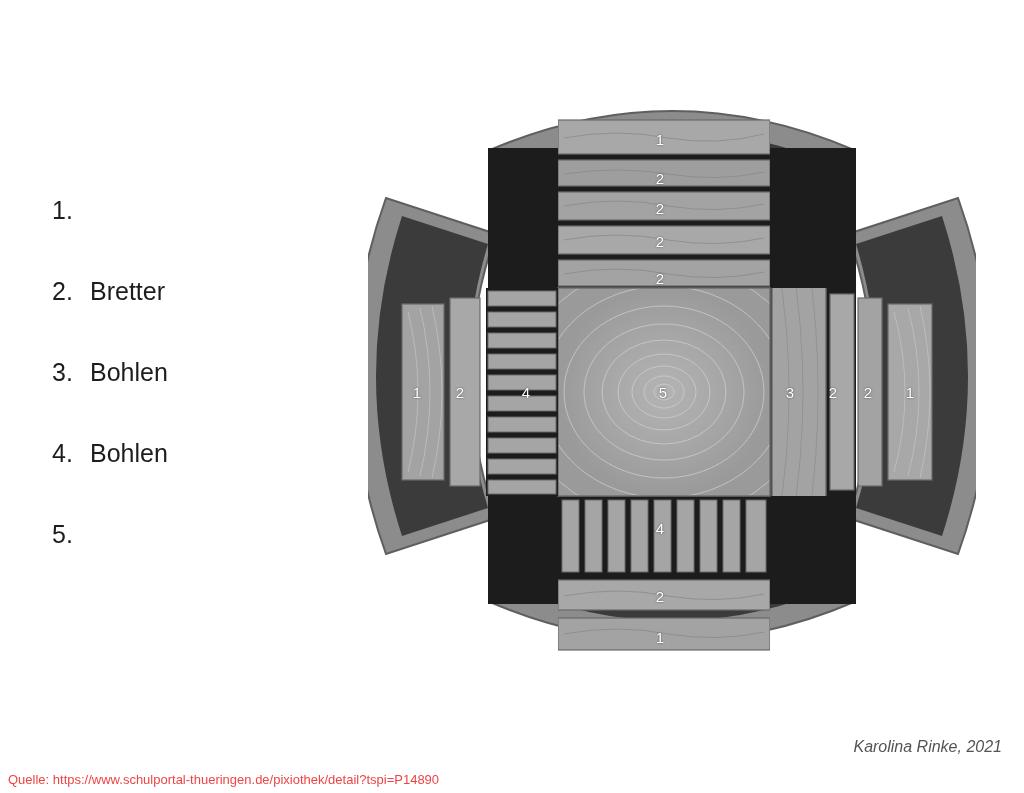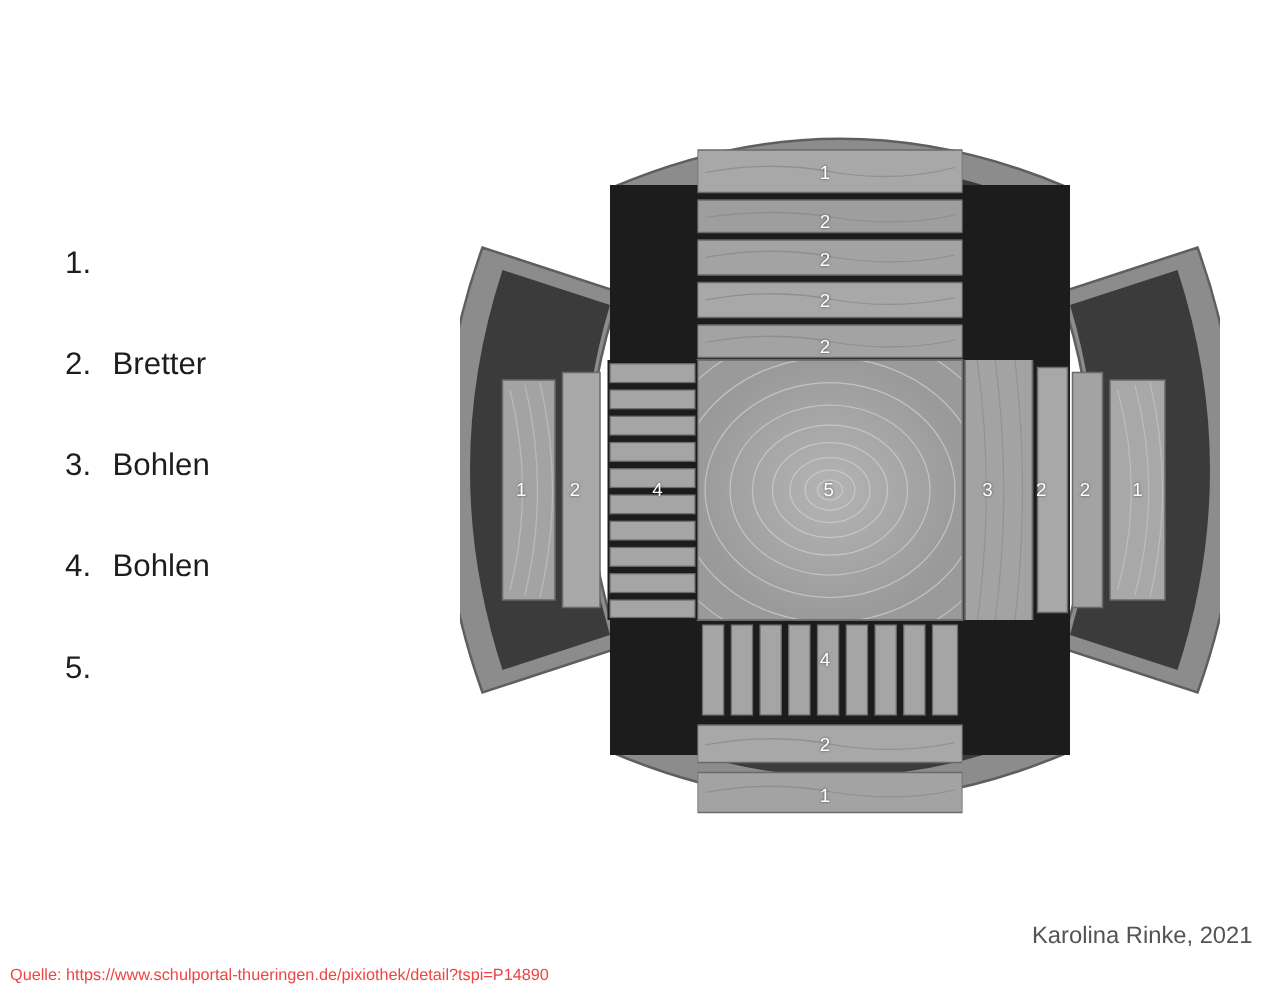--- a/index.html
+++ b/index.html
@@ -57,22 +57,23 @@
     transform: translate(-50%, -50%);
     pointer-events: none;
     text-shadow: 0 0 2px rgba(0,0,0,.6);
   }
 
   
   #credit {
     position: absolute;
     right: 22px;
     top: 738px;
-    font-size: 19px;
+    font-size: 16px;
     color: #545454;
+    font-style: italic;
   }
   #source {
     position: absolute;
     left: 8px;
     top: 772px;
     font-size: 13px;
     color: #ef4444;
   }
 </style>
 </head>

